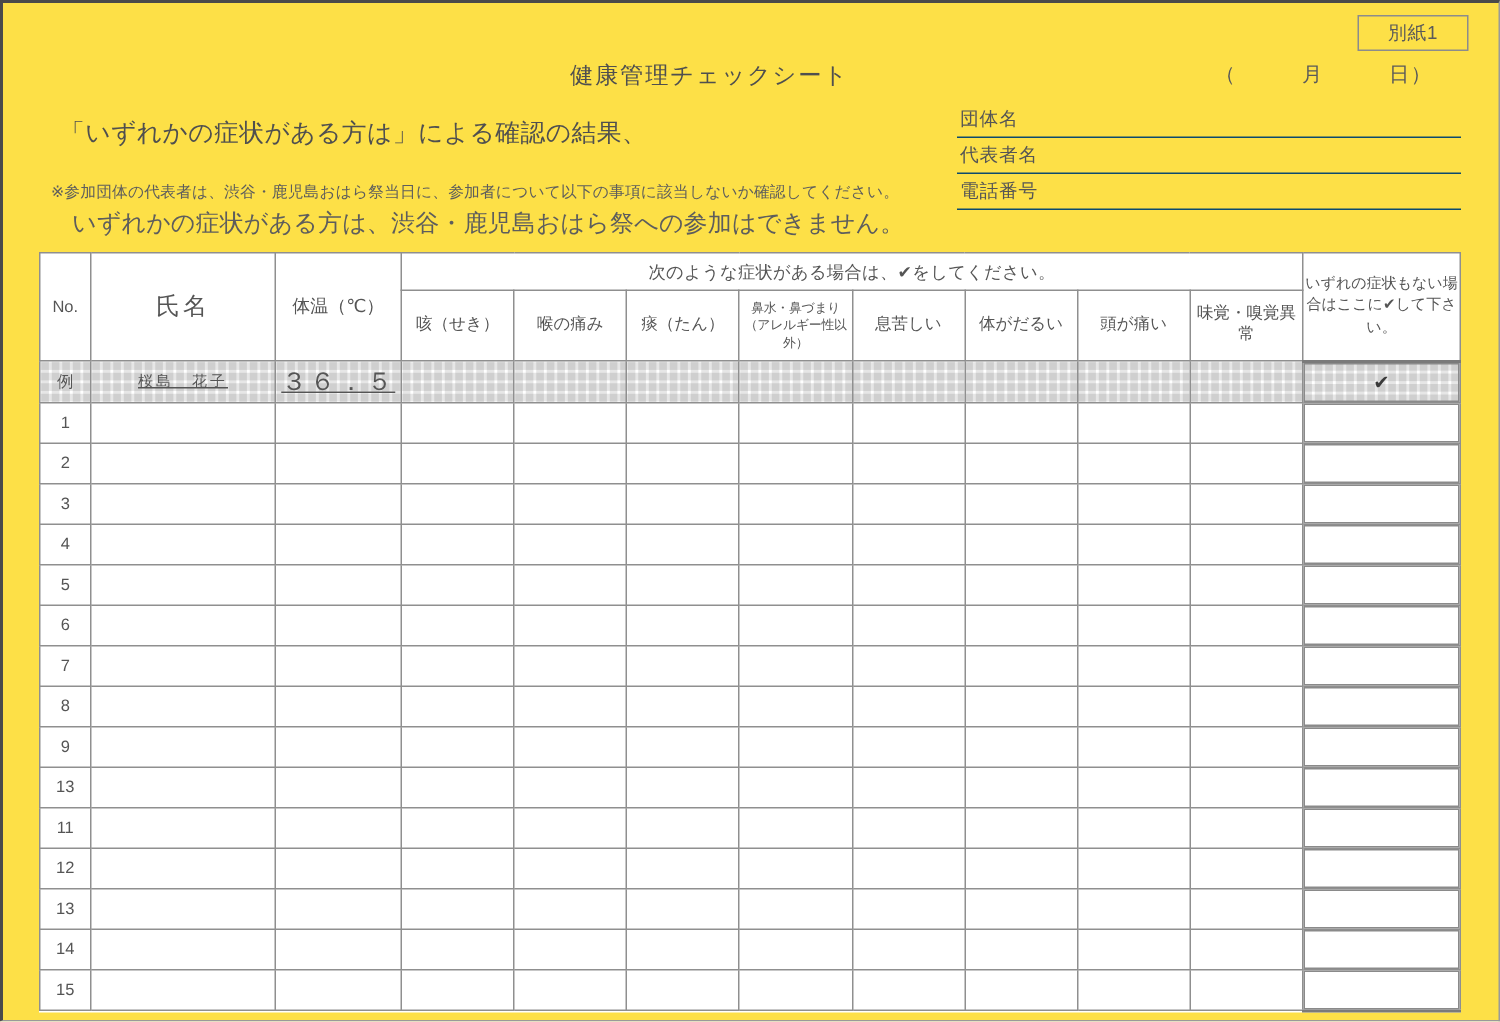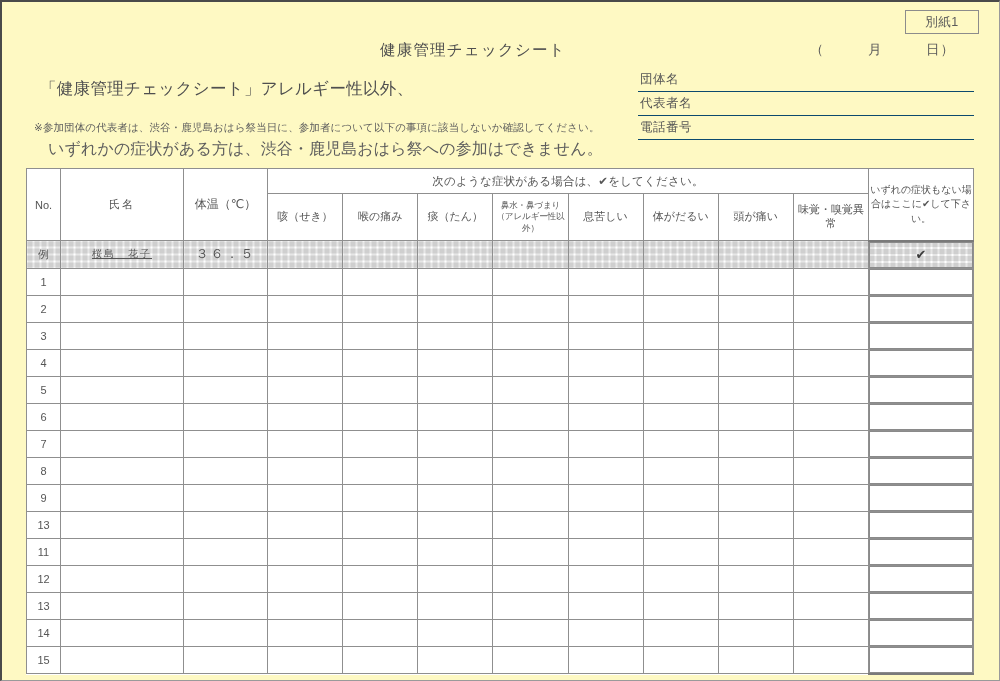--- a/index.html
+++ b/index.html
@@ -17,21 +17,21 @@
 
   .page {
     position: relative;
     width: 1000px;
     height: 681px;
     box-sizing: border-box;
     border-top: 2px solid #4a4a4a;
     border-left: 2px solid #4a4a4a;
     border-right: 1px solid #9a9a9a;
     border-bottom: 1px solid #9a9a9a;
-    background: #fef9c3;
+    background: #fde047;
     overflow: hidden;
   }
 
   
   .bessi {
     position: absolute;
     top: 8px;
     right: 20px;
     width: 72px;
     height: 22px;
@@ -131,40 +131,40 @@
   table.sheet td {
     border: 1px solid #8f8f8f;
     padding: 0;
     text-align: center;
     vertical-align: middle;
     color: #555555;
     font-weight: normal;
   }
 
   th.h-no     { width: 33px;  font-size: 11px; }
-  th.h-name   { width: 122px; font-size: 11px; letter-spacing: 2px; border-radius: 14px; }
+  th.h-name   { width: 122px; font-size: 16px; letter-spacing: 2px; border-radius: 14px; }
   th.h-temp   { width: 83px;  font-size: 12px; }
   th.h-group  { font-size: 11.5px; height: 24px; letter-spacing: 0.2px; }
   th.h-sym    { width: 74px;  font-size: 11px; line-height: 1.25; padding: 1px 1px; }
   th.h-sym.small { font-size: 8.6px; line-height: 1.3; letter-spacing: -0.2px; text-align: center; }
   th.h-none   {
     width: 104px;
     font-size: 10px;
     line-height: 1.45;
     padding: 2px 3px;
   }
 
   
   tr.subhead th { height: 46px; }
 
   
   tr.datarow td { height: 26px; }
   td.c-no   { font-size: 11px; }
   td.c-name { font-size: 10px; letter-spacing: 2px; text-decoration: underline; }
-  td.c-temp { font-size: 13px; letter-spacing: 2px; }
+  td.c-temp { font-size: 17px; letter-spacing: 2px; text-decoration: underline; }
 
   
   .hatch {
     background-color: #ffffff;
     background-image:
       linear-gradient(to right, #e6e6e6 0px, #e6e6e6 5px, #ffffff 5px, #ffffff 7px),
       linear-gradient(to bottom, #e6e6e6 0px, #e6e6e6 5px, #ffffff 5px, #ffffff 7px);
     background-size: 7px 7px, 7px 7px;
     background-blend-mode: multiply;
   }
@@ -207,21 +207,21 @@
 <div class="page">
 
   <div class="bessi">
     <span>別紙1</span>
   </div>
 
   <div class="title">健康管理チェックシート</div>
 
   <div class="datefield">（　　　月　　　日）</div>
 
-  <div class="subtitle">「健康管理チェックシート」アレルギー性以外、</div>
+  <div class="subtitle">「いずれかの症状がある方は」による確認の結果、</div>
 
   <div class="note1">※参加団体の代表者は、渋谷・鹿児島おはら祭当日に、参加者について以下の事項に該当しないか確認してください。</div>
   <div class="note2">いずれかの症状がある方は、渋谷・鹿児島おはら祭への参加はできません。</div>
 
   <div class="formfields">
     <div class="ff-row">
       <span class="ff-label">団体名</span>
     </div>
     <div class="ff-row">
       <span class="ff-label">代表者名</span>

